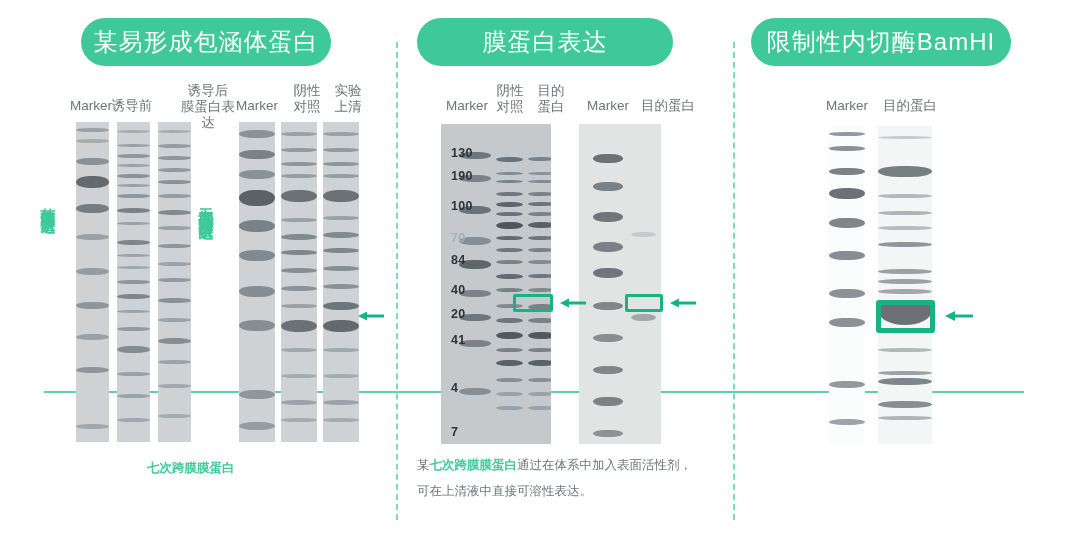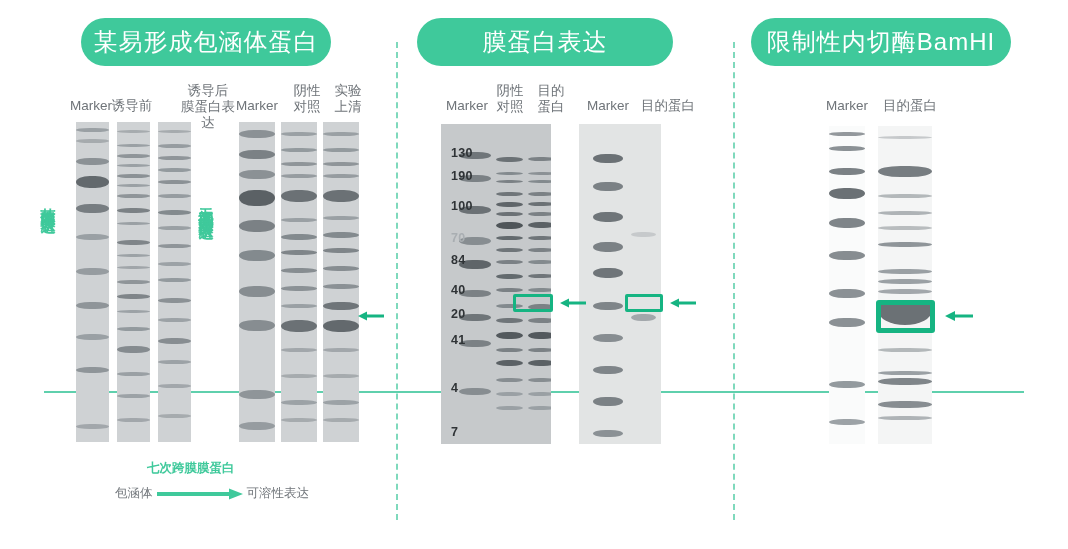--- a/index.html
+++ b/index.html
@@ -245,29 +245,20 @@
     <div class="vtext" style="left:40px; top:196px;">菌体内非可溶表达</div>
     <div class="vtext" style="left:198px; top:196px;">无细胞体系内上清可溶表达</div>
 
     <div class="arrow" style="left:358px; top:310px; width:26px;">
       <svg width="26" height="12" viewBox="0 0 26 12">
         <path d="M0 6 L9 1.5 L9 4.5 L26 4.5 L26 7.5 L9 7.5 L9 10.5 Z" fill="#16b482"></path>
       </svg>
     </div>
 
     <div class="footer footer-green" style="left:147px; top:460px;">七次跨膜膜蛋白</div>
-    <div class="flow" style="left:115px; top:485px;">
-      <span>包涵体</span>
-      <span class="flow-line">
-        <svg width="86" height="12" viewBox="0 0 86 12">
-          <path d="M86 6 L72 0.5 L72 4 L0 4 L0 8 L72 8 L72 11.5 Z" fill="#3fc99b"></path>
-        </svg>
-      </span>
-      <span>可溶性表达</span>
-    </div>
   </div>
 
   <div class="panel" id="panel2">
 
     <div class="lane-label" style="left:42px;  top:98px; width:58px;">Marker</div>
     <div class="lane-label" style="left:93px;  top:83px; width:42px;">阴性
 对照</div>
     <div class="lane-label" style="left:134px; top:83px; width:42px;">目的
 蛋白</div>
     <div class="lane-label" style="left:183px; top:98px; width:58px;">Marker</div>
@@ -371,20 +362,26 @@
       </svg>
     </div>
 
     <div class="hl-box" style="left:229px; top:294px; width:38px; height:18px;"></div>
     <div class="arrow" style="left:274px; top:297px; width:26px;">
       <svg width="26" height="12" viewBox="0 0 26 12">
         <path d="M0 6 L9 1.5 L9 4.5 L26 4.5 L26 7.5 L9 7.5 L9 10.5 Z" fill="#16b482"></path>
       </svg>
     </div>
 
+    <div class="cap2" style="left:21px; top:452px; width:300px;">
+      <div>
+        <span>某</span><b>七次跨膜膜蛋白</b><span>通过在体系中加入表面活性剂，</span>
+      </div>
+      <div>可在上清液中直接可溶性表达。</div>
+    </div>
   </div>
 
   <div class="panel" id="panel3">
 
     <div class="lane-label" style="left:85px;  top:98px; width:58px;">Marker</div>
     <div class="lane-label" style="left:144px; top:98px; width:66px;">目的蛋白</div>
 
     <div class="gel gel-white" style="left:96px; top:126px; width:36px; height:318px; background:#fafbfb;">
       <div class="band" style="top:6px;  height:4px; background:#93989c;"></div>
       <div class="band" style="top:20px; height:5px; background:#8b9195;"></div>

